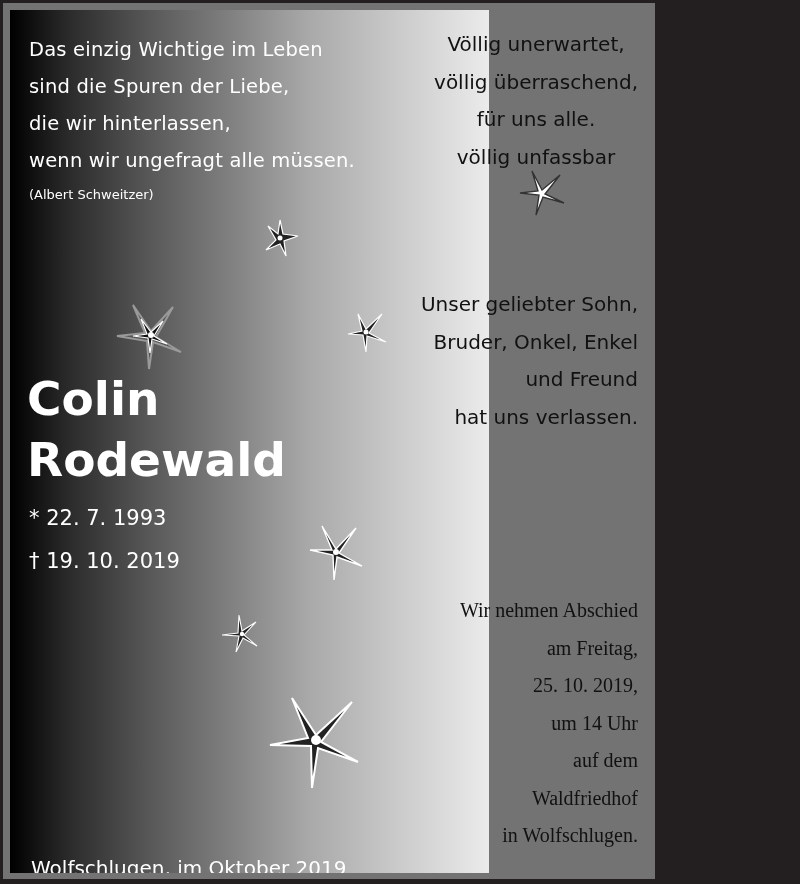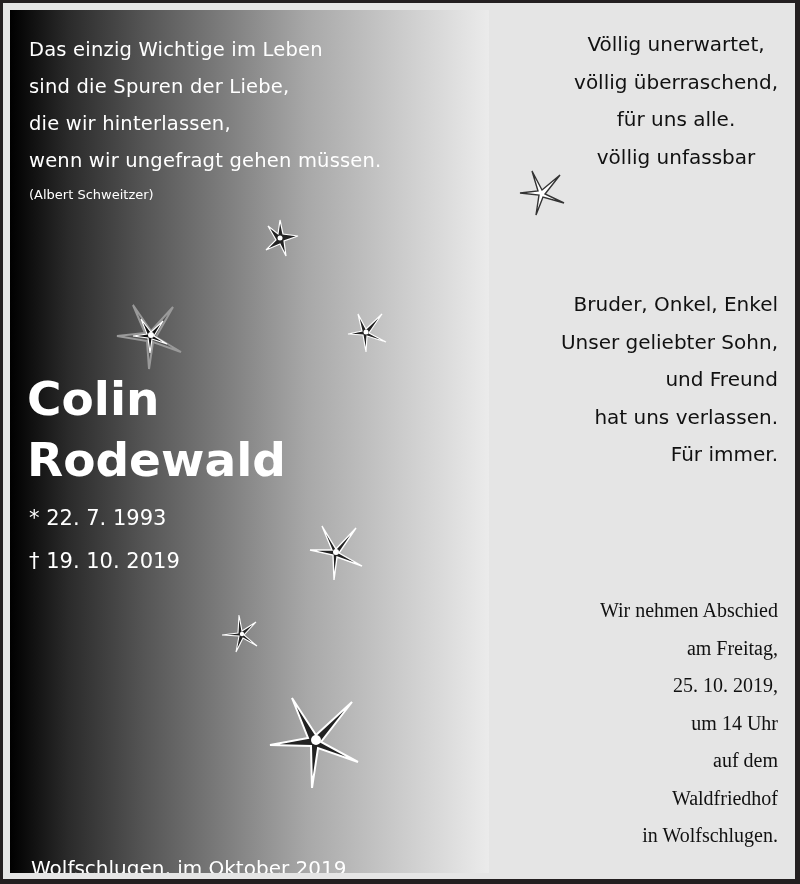--- a/index.html
+++ b/index.html
@@ -2,22 +2,22 @@
 <html><head>
   <meta charset="utf-8">
   <style>
     html, body { margin: 0; padding: 0; }
     body {
       width: 800px; height: 884px; position: relative; overflow: hidden;
       background: #231f20;
       font-family: "DejaVu Sans", "Liberation Sans", sans-serif;
     }
     .frame {
-      position: absolute; left: 3px; top: 3px; width: 792px; height: 876px;
-      background: #e5e5e5;
+      position: absolute; left: 3px; top: 3px; width: 652px; height: 876px;
+      background: #737373;
     }
     .panel {
       position: absolute; left: 7px; top: 7px; width: 479px; height: 863px;
       background: linear-gradient(to right, #000000 0%, #2a2a2a 12%, #555555 28%, #808080 46%, #a8a8a8 62%, #cccccc 82%, #ebebeb 100%);
       overflow: hidden;
     }
     .quote {
       position: absolute; left: 19px; top: 21px;
       color: #ffffff; font-size: 19.5px; line-height: 37px; letter-spacing: 0.2px;
     }
@@ -54,21 +54,21 @@
 <body>
 
 <div class="frame">
 
   <div class="panel">
 
     <div class="quote">
       <span class="quote-line">Das einzig Wichtige im Leben</span>
       <span class="quote-line">sind die Spuren der Liebe,</span>
       <span class="quote-line">die wir hinterlassen,</span>
-      <span class="quote-line">wenn wir ungefragt gehen müssen.</span>
+      <span class="quote-line">wenn wir ungefragt alle müssen.</span>
     </div>
     <div class="quote-author">(Albert Schweitzer)</div>
 
     <svg class="star" style="left:248px;top:206px" width="44" height="44" viewBox="-22 -22 44 44">
       <polygon points="0,-18 3,-4 18,-2 4,3 6,18 0,6 -14,12 -4,2 -12,-12 -2,-4" fill="#222" stroke="#fff" stroke-width="1.2"></polygon>
       <circle r="2.5" fill="#fff"></circle>
     </svg>
     <svg class="star" style="left:106px;top:290px" width="70" height="70" viewBox="-35 -35 70 70">
       <polygon points="0,-4 22,-28 5,2 30,17 2,7 -2,34 -4,6 -34,1 -6,-2 -18,-30" fill="#555" stroke="#999" stroke-width="2"></polygon>
       <polygon points="0,-3 12,-14 3,1 16,9 1,4 -1,18 -3,3 -18,1 -4,-1 -10,-16" fill="#111" stroke="#fff" stroke-width="1.2"></polygon>
@@ -109,25 +109,24 @@
   </svg>
 
   <div class="right r1">
     <span>Völlig unerwartet,</span>
     <span>völlig überraschend,</span>
     <span>für uns alle.</span>
     <span>völlig unfassbar</span>
   </div>
 
   <div class="right r2">
+    <span>Unser geliebter Sohn,</span>
     <span>Bruder, Onkel, Enkel</span>
-    <span>Unser geliebter Sohn,</span>
     <span>und Freund</span>
     <span>hat uns verlassen.</span>
-    <span>Für immer.</span>
   </div>
 
   <div class="right r3">
     <span>Wir nehmen Abschied</span>
     <span>am Freitag,</span>
     <span>25. 10. 2019,</span>
     <span>um 14 Uhr</span>
     <span>auf dem</span>
     <span>Waldfriedhof</span>
     <span>in Wolfschlugen.</span>

